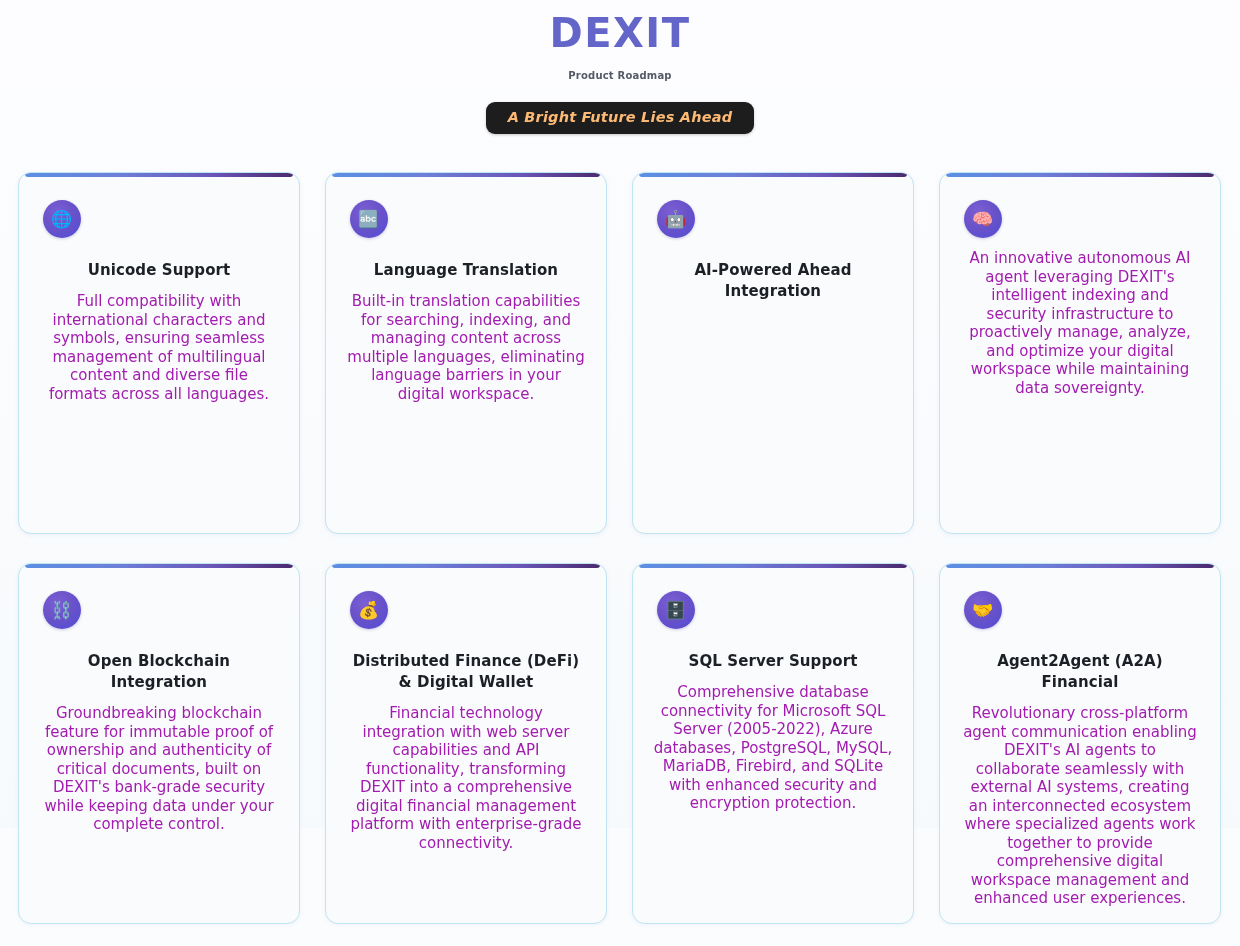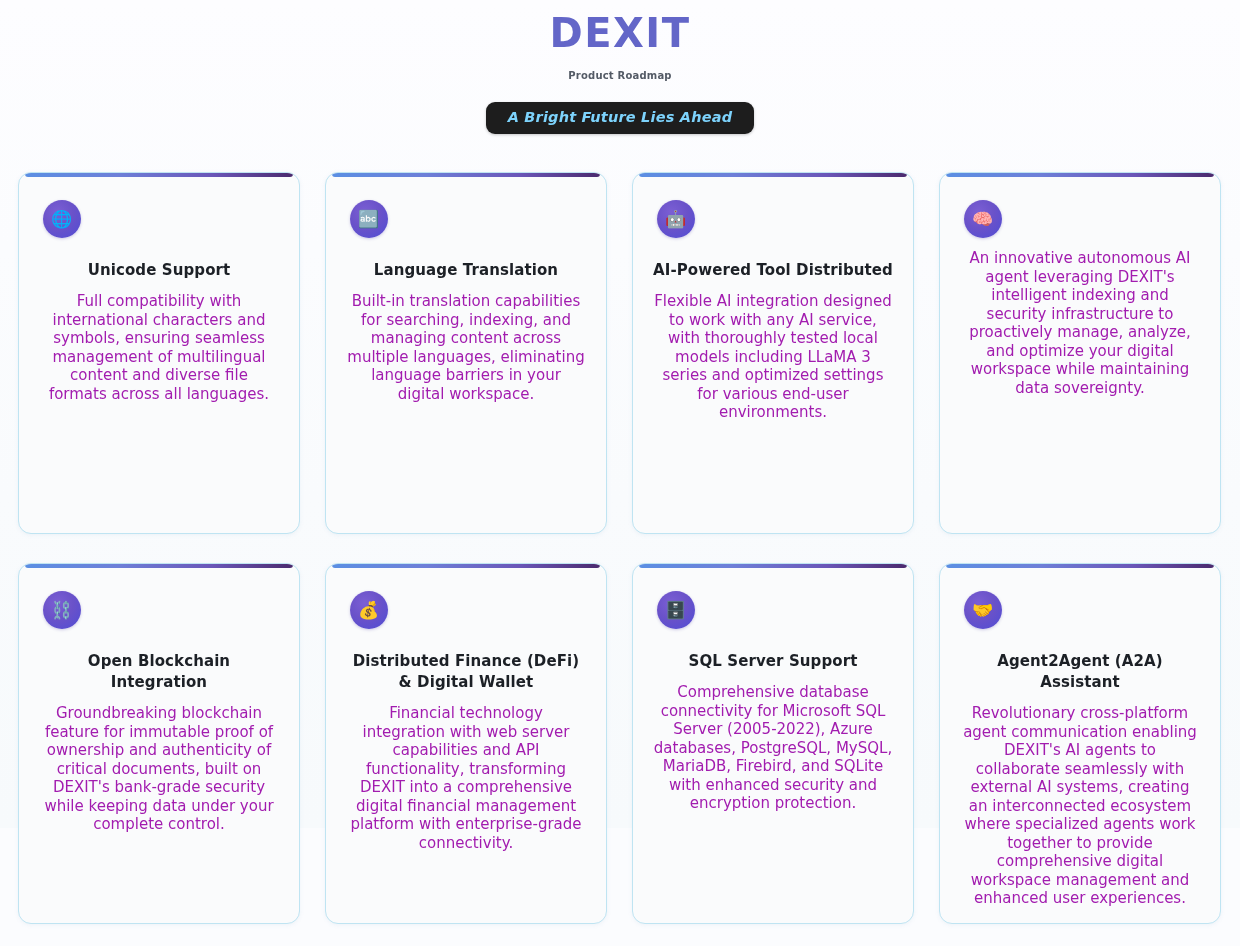--- a/index.html
+++ b/index.html
@@ -43,21 +43,21 @@
     margin: 4px 0 0 0;
     letter-spacing: 0.2px;
   }
   .badge-wrap {
     margin-top: 14px;
     display: flex;
     justify-content: center;
   }
   .badge {
     background: #1d1d1d;
-    color: #7dd3fc;
+    color: #fdba74;
     font-size: 14.5px;
     font-weight: bold;
     font-style: italic;
     border-radius: 9px;
     padding: 8px 22px 9px 22px;
     line-height: 15px;
     letter-spacing: 0.2px;
     display: inline-block;
     box-shadow: 0 1px 3px rgba(0,0,0,0.22);
   }
@@ -155,22 +155,21 @@
     <div class="card row1">
       <div class="card-topbar"></div>
       <div class="card-icon">🔤</div>
       <div class="card-title">Language Translation</div>
       <div class="card-desc">Built-in translation capabilities for searching, indexing, and managing content across multiple languages, eliminating language barriers in your digital workspace.</div>
     </div>
 
     <div class="card row1">
       <div class="card-topbar"></div>
       <div class="card-icon">🤖</div>
-      <div class="card-title">AI-Powered Tool Distributed</div>
-      <div class="card-desc">Flexible AI integration designed to work with any AI service, with thoroughly tested local models including LLaMA 3 series and optimized settings for various end-user environments.</div>
+      <div class="card-title">AI-Powered Ahead Integration</div>
     </div>
 
     <div class="card row1">
       <div class="card-topbar"></div>
       <div class="card-icon">🧠</div>
       <div class="card-desc">An innovative autonomous AI agent leveraging DEXIT's intelligent indexing and security infrastructure to proactively manage, analyze, and optimize your digital workspace while maintaining data sovereignty.</div>
     </div>
 
     <div class="card row2">
       <div class="card-topbar"></div>
@@ -189,18 +188,18 @@
     <div class="card row2">
       <div class="card-topbar"></div>
       <div class="card-icon">🗄️</div>
       <div class="card-title">SQL Server Support</div>
       <div class="card-desc">Comprehensive database connectivity for Microsoft SQL Server (2005-2022), Azure databases, PostgreSQL, MySQL, MariaDB, Firebird, and SQLite with enhanced security and encryption protection.</div>
     </div>
 
     <div class="card row2">
       <div class="card-topbar"></div>
       <div class="card-icon">🤝</div>
-      <div class="card-title">Agent2Agent (A2A) Assistant</div>
+      <div class="card-title">Agent2Agent (A2A) Financial</div>
       <div class="card-desc">Revolutionary cross-platform agent communication enabling DEXIT's AI agents to collaborate seamlessly with external AI systems, creating an interconnected ecosystem where specialized agents work together to provide comprehensive digital workspace management and enhanced user experiences.</div>
     </div>
 
   </div>
 </div>
 
 </body></html>

